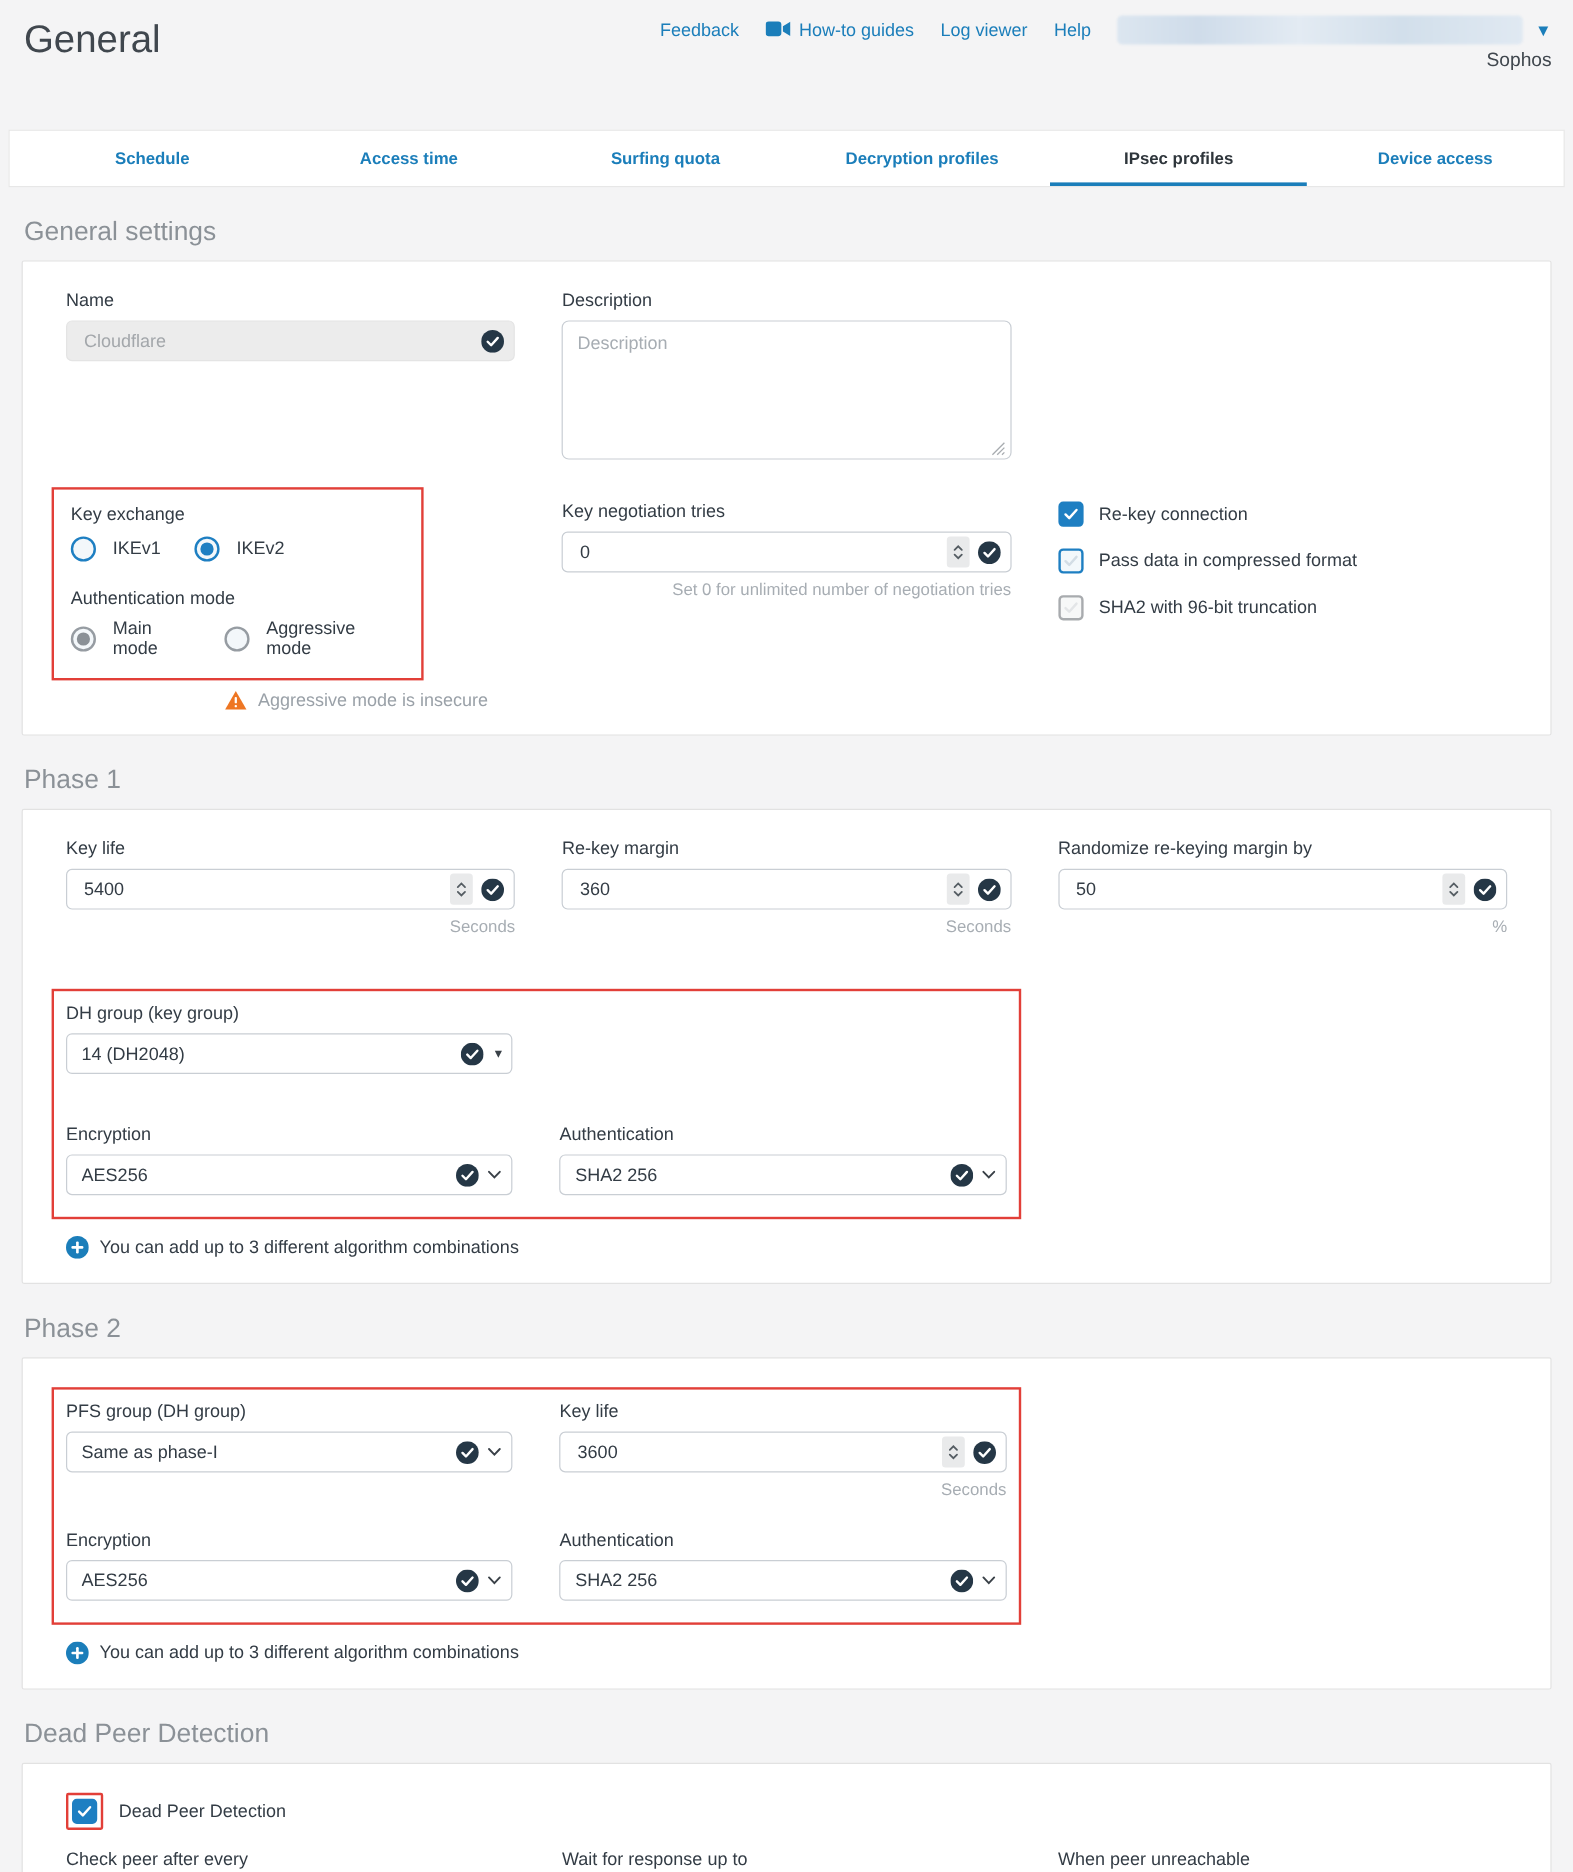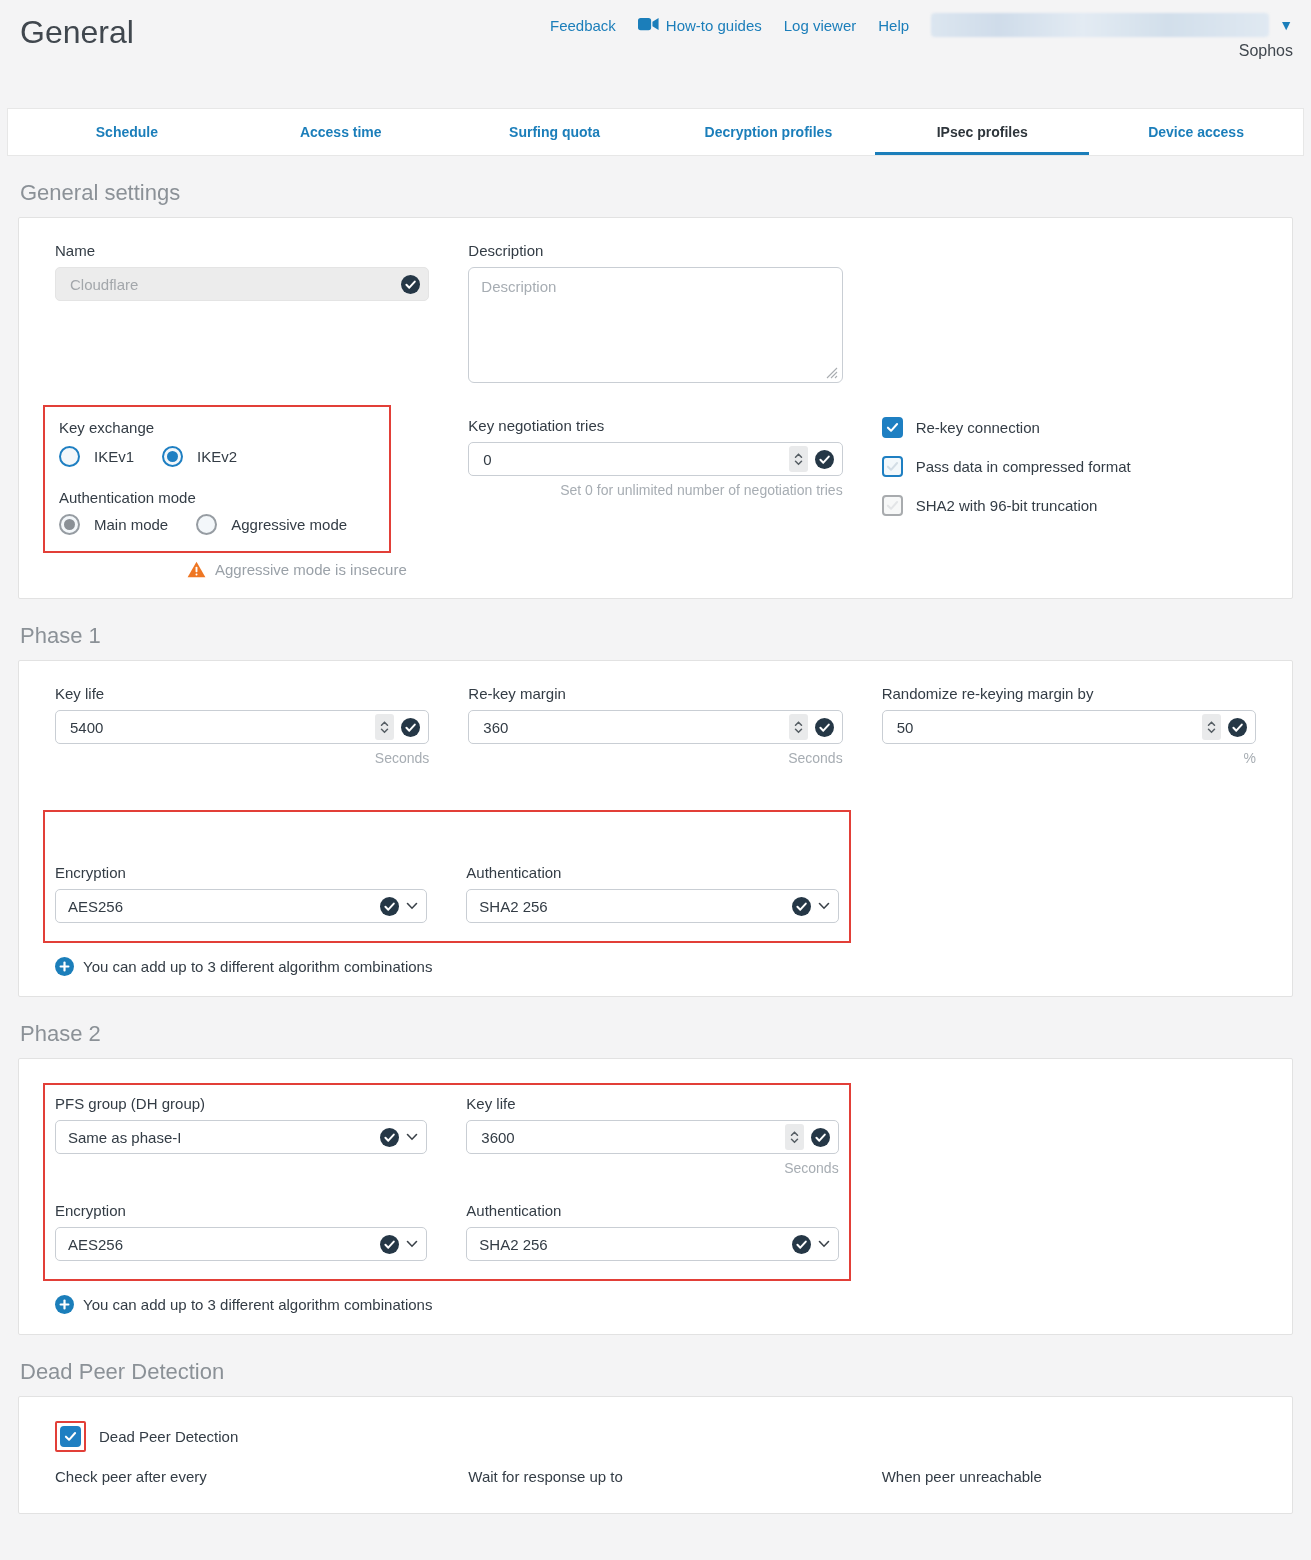--- a/index.html
+++ b/index.html
@@ -59,21 +59,21 @@
   .radio-label { font-size:15px; color:#333c45; margin-right:14px; }
   .checkbox { width:21px; height:21px; border-radius:4px; border:2px solid #1e7fc2; background:#fff;
     display:flex; align-items:center; justify-content:center; flex:none; cursor:pointer; }
   .checkbox.checked { background:#1e7fc2; }
   .checkbox.ghost { background:#f3f8fb; }
   .checkbox.gray { border-color:#a8abae; background:#f7f8f8; }
   .check-row { display:flex; align-items:center; gap:13px; margin-bottom:18px; }
   .check-label { font-size:15px; color:#333c45; }
   
   .redbox { border:2px solid #e23f38; }
-  .kx-box { width:348px; margin-left:-12px; padding:12px 14px 16px; }
+  .kx-box { width:310px; margin-left:-12px; padding:12px 14px 16px; }
   .warning-row { display:flex; align-items:center; gap:9px; margin:8px 0 0 132px; font-size:15px; color:#9aa1a8; }
   .algo-box { grid-column:1 / 3; margin:44px -8px 0 -12px; padding:10px 10px 18px; }
   .algo-inner { display:grid; grid-template-columns:1fr 1fr; column-gap:39px; }
   .algo-gap { height:42px; }
   .addnote { display:flex; align-items:center; gap:9px; margin-top:14px; font-size:15px; color:#333c45; }
   .red-outline { display:inline-flex; border:2px solid #e23f38; padding:3px; border-radius:2px; }
   .row2-pad { padding-top:12px; }
   .gen-row2 { margin-top:18px; }
 </style>
 </head>
@@ -274,20 +274,33 @@
           <svg class="badge" viewBox="0 0 19 19">
               <use href="#i-check-badge"></use>
             </svg>
         </div>
         <div class="helper">%</div>
       </div>
     </div>
 
     <div class="grid3">
       <div class="redbox algo-box">
+        <div class="algo-inner">
+          <div>
+            <label class="field-label">DH group (key group)</label>
+            <div class="input-wrap">
+              <span class="select-text">14 (DH2048)</span>
+              <svg class="badge" viewBox="0 0 19 19">
+                  <use href="#i-check-badge"></use>
+                </svg>
+              <span class="solid-caret">▾</span>
+            </div>
+          </div>
+          <div></div>
+        </div>
         <div class="algo-gap"></div>
         <div class="algo-inner">
           <div>
             <label class="field-label">Encryption</label>
             <div class="input-wrap">
               <span class="select-text">AES256</span>
               <svg class="badge" viewBox="0 0 19 19">
                   <use href="#i-check-badge"></use>
                 </svg>
               <svg class="chev" viewBox="0 0 12 8">

